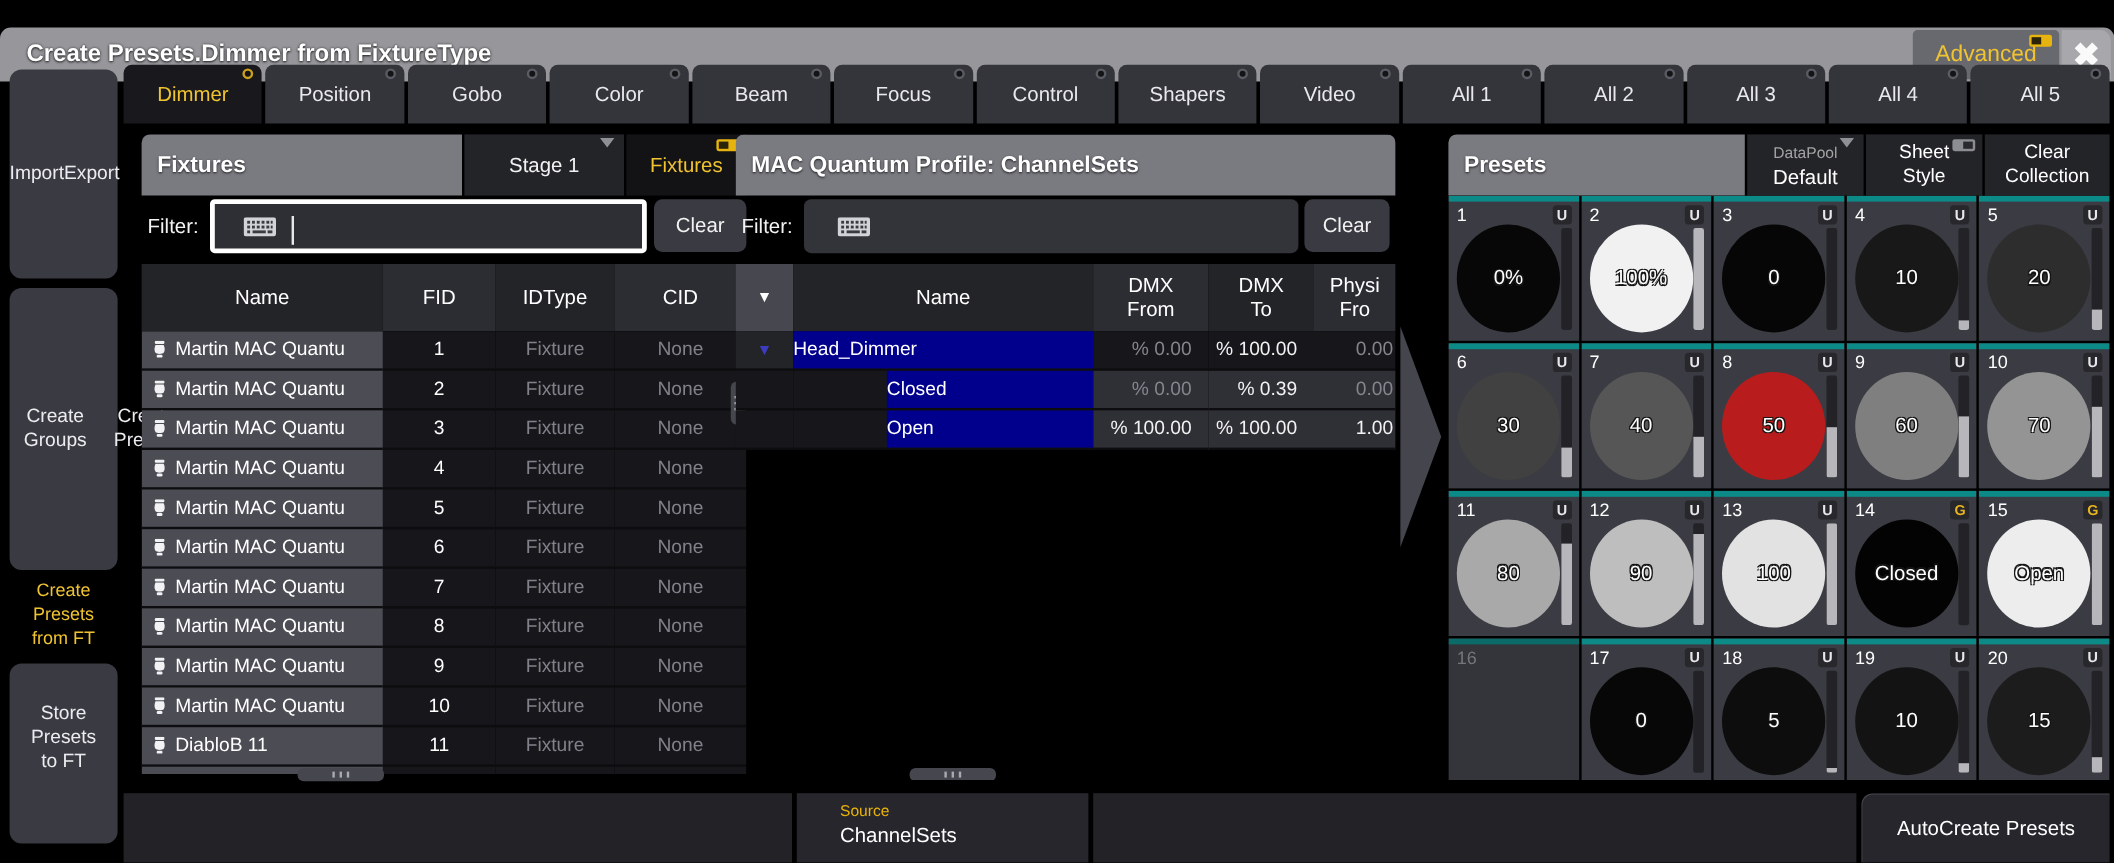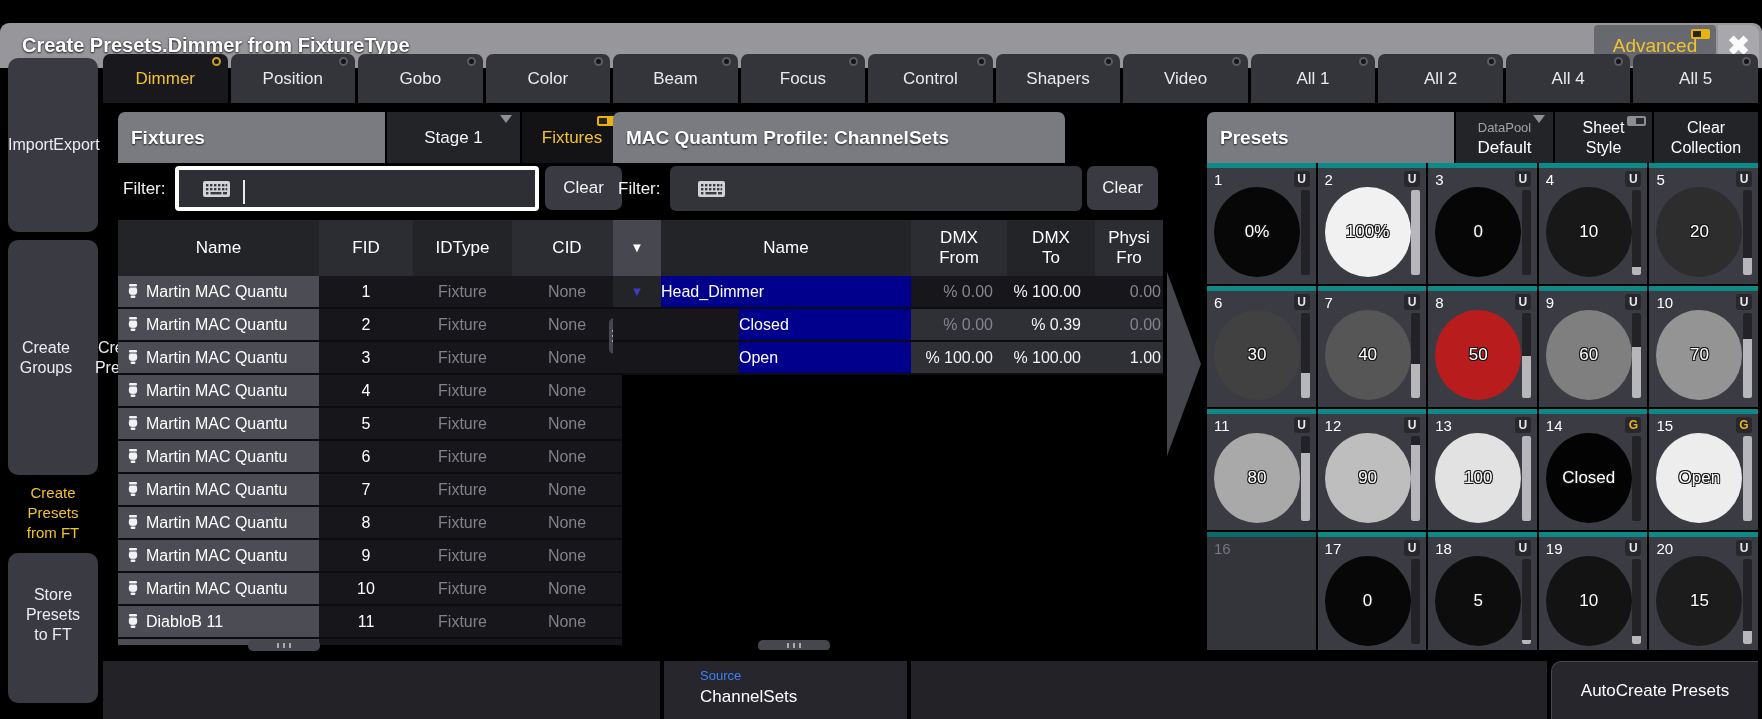--- a/index.html
+++ b/index.html
@@ -66,21 +66,21 @@
   .fixrow > div { border-bottom:2px solid #0d0d10; }
   .fr-name { position:relative; background:#4b4c54; font-size:16px; color:#fff; line-height:31px; padding-left:28px; white-space:nowrap; overflow:hidden; }
   .fixture-icon { position:absolute; left:8px; top:8px; }
   .fr-fid { background:#17171b; text-align:center; line-height:31px; font-size:16px; color:#fff; }
   .fr-idtype, .fr-cid { background:#17171b; text-align:center; line-height:31px; font-size:16px; color:#80818a; }
   #fx-hgrip { left:130px; }
   #fx-vgrip { left:491px; top:206px; }
 
   
   #cs-panel { left:613px; width:550px; overflow:hidden; }
-  #cs-titlebar { left:0; width:452px; border-radius:7px 7px 0 0; }
+  #cs-titlebar { left:0; width:550px; border-radius:7px 7px 0 0; }
   #cs-filter-input { position:absolute; left:57px; top:54px; width:412px; height:45px; background:#33343a; border-radius:6px; }
   #cs-filter-input .kbd-icon { left:28px; }
   #cs-clear { left:474px; width:71px; }
   .cs-head { position:absolute; top:108px; height:56px; font-size:17px; color:#fff; display:flex; flex-direction:column; align-items:center; justify-content:center; line-height:20px; text-align:center; }
   .cs-rows { position:absolute; left:0; top:164px; width:550px; }
   .csrow { display:grid; grid-template-columns:48px 250px 96px 88px 68px; height:33px; }
   .csrow > div { border-bottom:2px solid #0d0d10; }
   .cs-exp { background:#17171b; text-align:center; line-height:31px; font-size:13px; color:#3c3cc0; }
   .csrow.root-row .cs-exp { background:#232428; }
   .cs-namewrap { background:#17171b; position:relative; }
@@ -119,21 +119,21 @@
   .pcell.empty .p-teal { background:#0a6b68; }
   .pcell.empty .p-num { color:#75767d; }
 
   
   .bottombar { position:absolute; left:103px; top:661px; width:1655px; height:58px; }
   .bb-seg { position:absolute; top:0; height:58px; background:#222227; }
   #bb-seg1 { left:0; width:557px; }
   #bb-source { left:561px; width:243px; background:#26262c; }
   #bb-seg2 { left:808px; width:636px; }
   #bb-auto { left:1448px; width:207px; background:#26262c; border-radius:10px 0 0 0; border-top:1px solid #47474d; border-left:1px solid #47474d; display:flex; align-items:center; justify-content:center; font-size:17px; color:#fff; }
-  .bb-src-label { position:absolute; left:36px; top:7px; font-size:13px; color:#3b82f6; }
+  .bb-src-label { position:absolute; left:36px; top:7px; font-size:13px; color:#eab308; }
   .bb-src-value { position:absolute; left:36px; top:26px; font-size:17px; color:#fff; }
 </style>
 </head>
 <body>
 
 <div class="root">
 
   <div class="titlebar">
     <span class="win-title">Create Presets.Dimmer from FixtureType</span>
     <div class="advanced-btn">
@@ -181,20 +181,24 @@
       <div class="tab">
     <span class="tab-label">Video</span>
     <span class="tab-dot"></span>
   </div>
       <div class="tab">
     <span class="tab-label">All 1</span>
     <span class="tab-dot"></span>
   </div>
       <div class="tab">
     <span class="tab-label">All 2</span>
+    <span class="tab-dot"></span>
+  </div>
+      <div class="tab">
+    <span class="tab-label">All 3</span>
     <span class="tab-dot"></span>
   </div>
       <div class="tab">
     <span class="tab-label">All 4</span>
     <span class="tab-dot"></span>
   </div>
       <div class="tab">
     <span class="tab-label">All 5</span>
     <span class="tab-dot"></span>
   </div>

